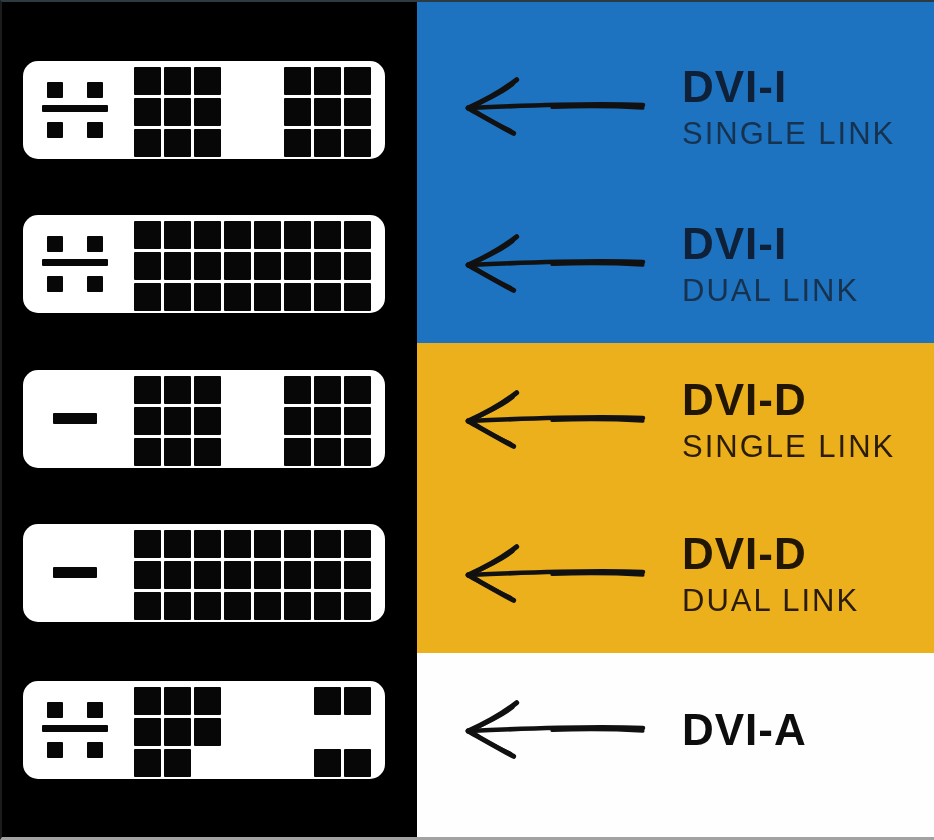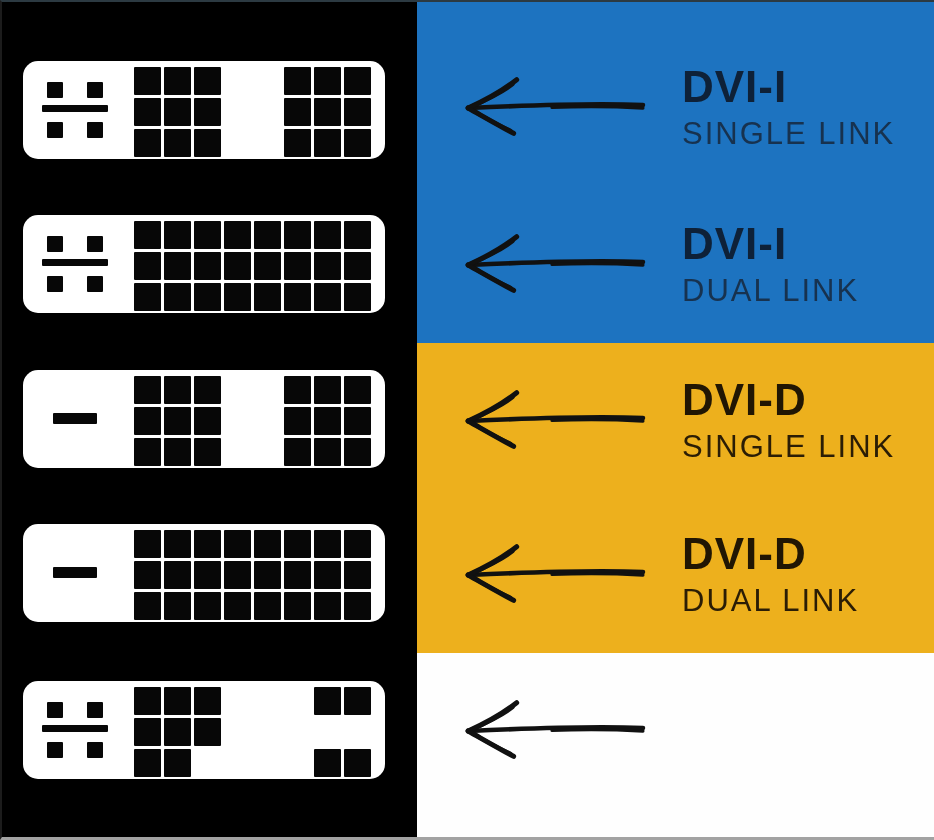--- a/index.html
+++ b/index.html
@@ -207,15 +207,19 @@
     <div class="label-block">
       <div class="label-main" style="color: rgb(33, 22, 3);">DVI-D</div>
       <div class="label-sub" style="color: rgb(43, 29, 5);">DUAL LINK</div>
     </div>
   </div>
 
   <div class="r-row" style="top:668px">
     <svg class="arrow-svg" viewBox="0 0 190 70" style="color: rgb(17, 17, 17);">
         <use href="#arrow-shape" xlink:href="#arrow-shape"></use>
       </svg>
+    <div class="label-block">
+      <div class="label-main" style="color: rgb(13, 13, 13);">DVI-A</div>
+
+    </div>
   </div>
 
 </div>
 
 </body></html>

